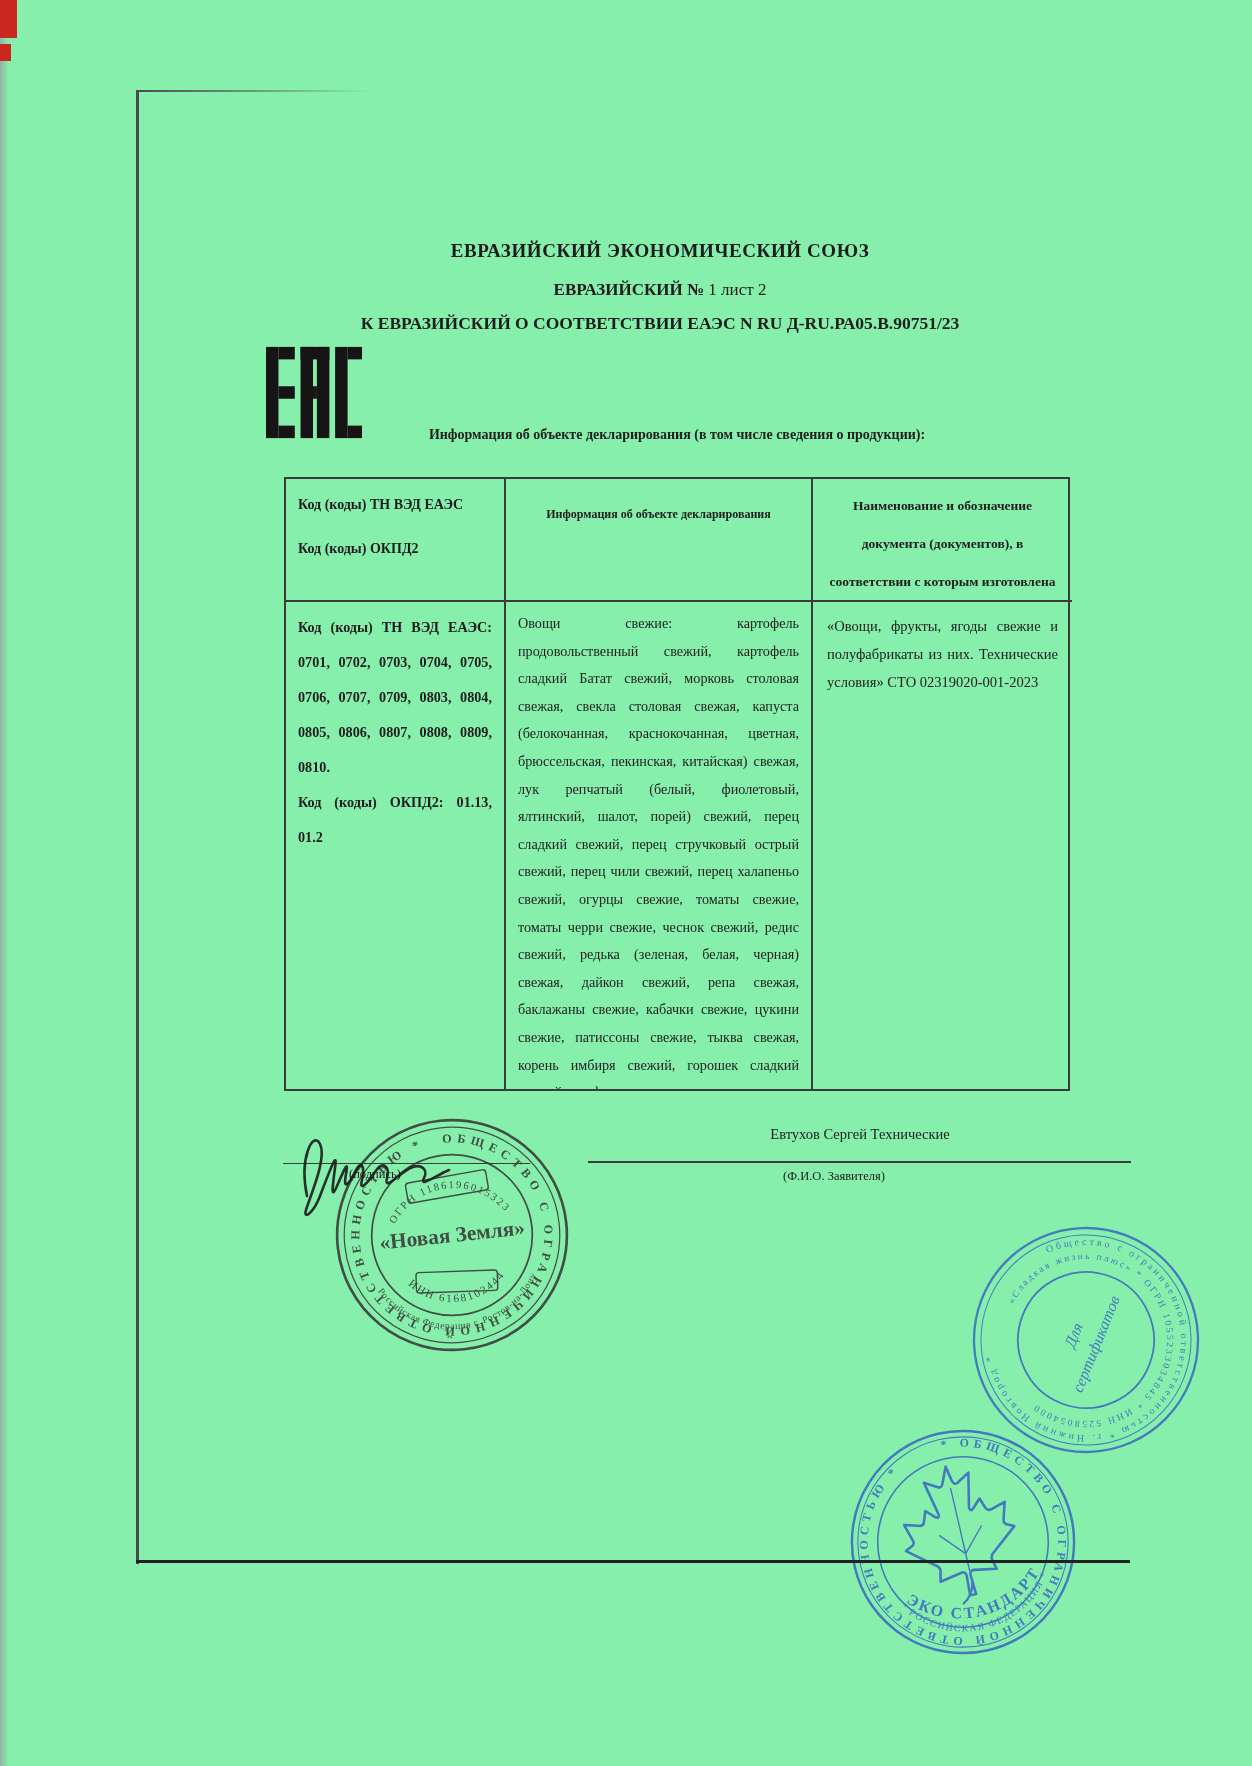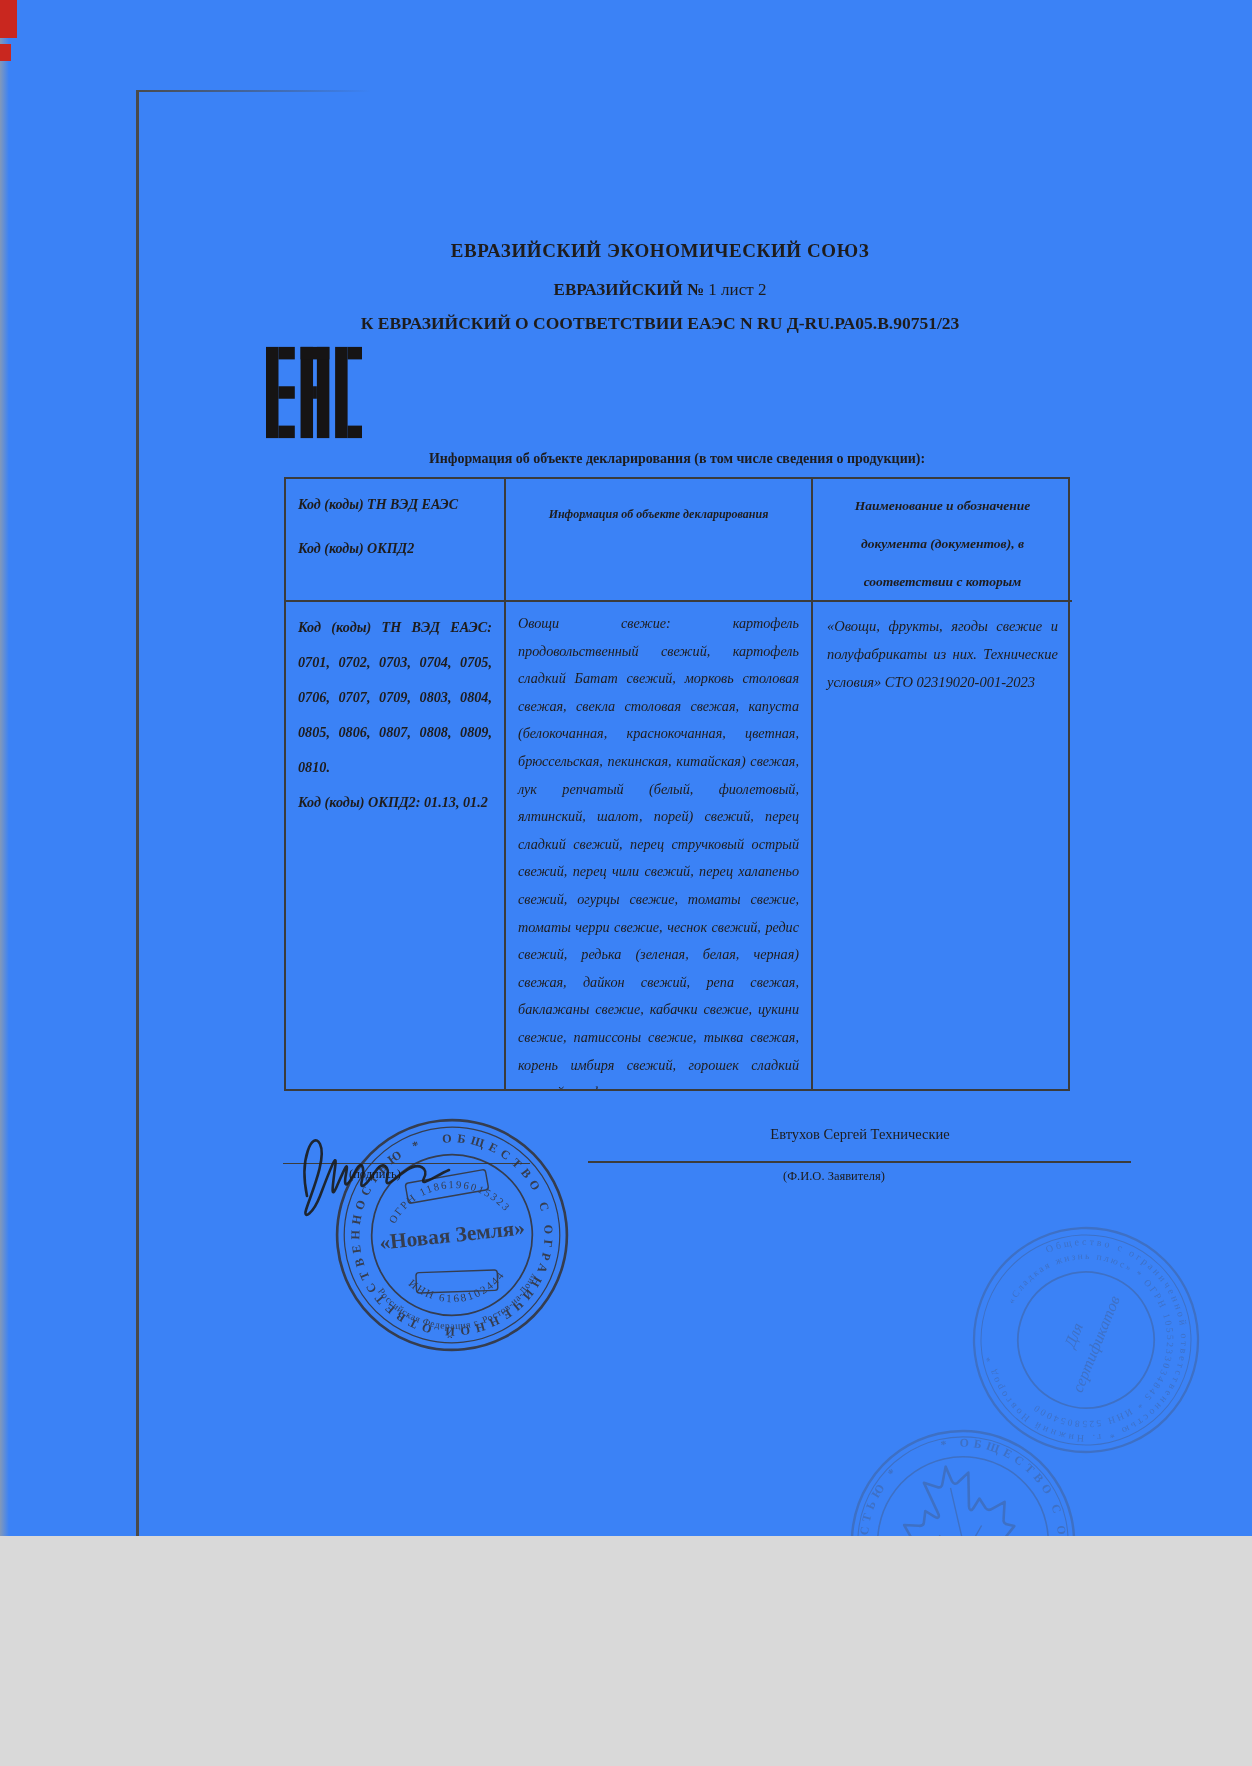--- a/index.html
+++ b/index.html
@@ -1,41 +1,41 @@
 <!DOCTYPE html>
 <html><head>
 <meta charset="utf-8">
 <style>
   html,body{margin:0;padding:0;background:#d9d9d9;}
-  .page{position:relative;width:1252px;height:1536px;margin:0 auto;background:#3b82f6;overflow:hidden;
+  .page{position:relative;width:1252px;height:1766px;margin:0 auto;background:#86efac;overflow:hidden;
         font-family:"Liberation Serif","DejaVu Serif",serif;color:#1e1c1c;}
   .abs{position:absolute;}
   
   .scan-edge{left:0;top:0;width:9px;height:1766px;
              background:linear-gradient(to right,#9aa0a5,rgba(160,166,170,0));opacity:.75;}
   .red-mark{background:#c9271f;}
   .rm1{left:0;top:0;width:17px;height:38px;}
   .rm2{left:0;top:44px;width:11px;height:17px;}
   
   .frame-left{left:136px;top:90px;width:3px;height:1474px;background:#4a4a4a;}
   .frame-top{left:136px;top:90px;width:235px;height:2px;
              background:linear-gradient(to right,#4a4a4a,rgba(90,90,90,0));}
   .frame-bottom{left:136px;top:1560px;width:994px;height:3px;background:#222;z-index:30;}
   
   .title{left:240px;width:840px;text-align:center;font-weight:bold;}
   .t1{top:240px;font-size:19px;letter-spacing:.6px;}
   .t2{top:280px;font-size:17px;}
   .t2 .val{font-weight:normal;}
   .t3{top:313px;font-size:17.5px;}
   .t3 .val{font-weight:700;}
-  .caption{top:451px;left:283px;width:788px;text-align:center;font-weight:bold;font-size:14px;}
+  .caption{top:427px;left:283px;width:788px;text-align:center;font-weight:bold;font-size:14px;}
   
   .doc-table{top:477px;left:284px;width:786px;height:614px;display:grid;
              grid-template-columns:220px 307px 259px;grid-template-rows:123px 1fr;
-             border:2.5px solid #3b3b3b;box-sizing:border-box;font-style:italic;}
+             border:2.5px solid #3b3b3b;box-sizing:border-box;}
   .cell{border-right:2px solid #3b3b3b;border-bottom:2px solid #3b3b3b;
         box-sizing:border-box;padding:8px 12px;overflow:hidden;}
   .cell.last-col{border-right:none;}
   .cell.body{border-bottom:none;}
   .c1h{font-weight:bold;font-size:14px;line-height:44px;padding-top:4px;}
   .c2h{font-weight:bold;font-size:12px;text-align:center;padding-top:28px;}
   .c3h{font-weight:bold;font-size:13.5px;text-align:center;line-height:38px;padding-top:8px;}
   .c1b{font-weight:bold;font-size:14.2px;line-height:35px;text-align:justify;}
   .c2b{font-size:14.2px;line-height:27.6px;text-align:justify;}
   .c3b{font-size:14.5px;line-height:28px;text-align:justify;padding:10px 14px;}

